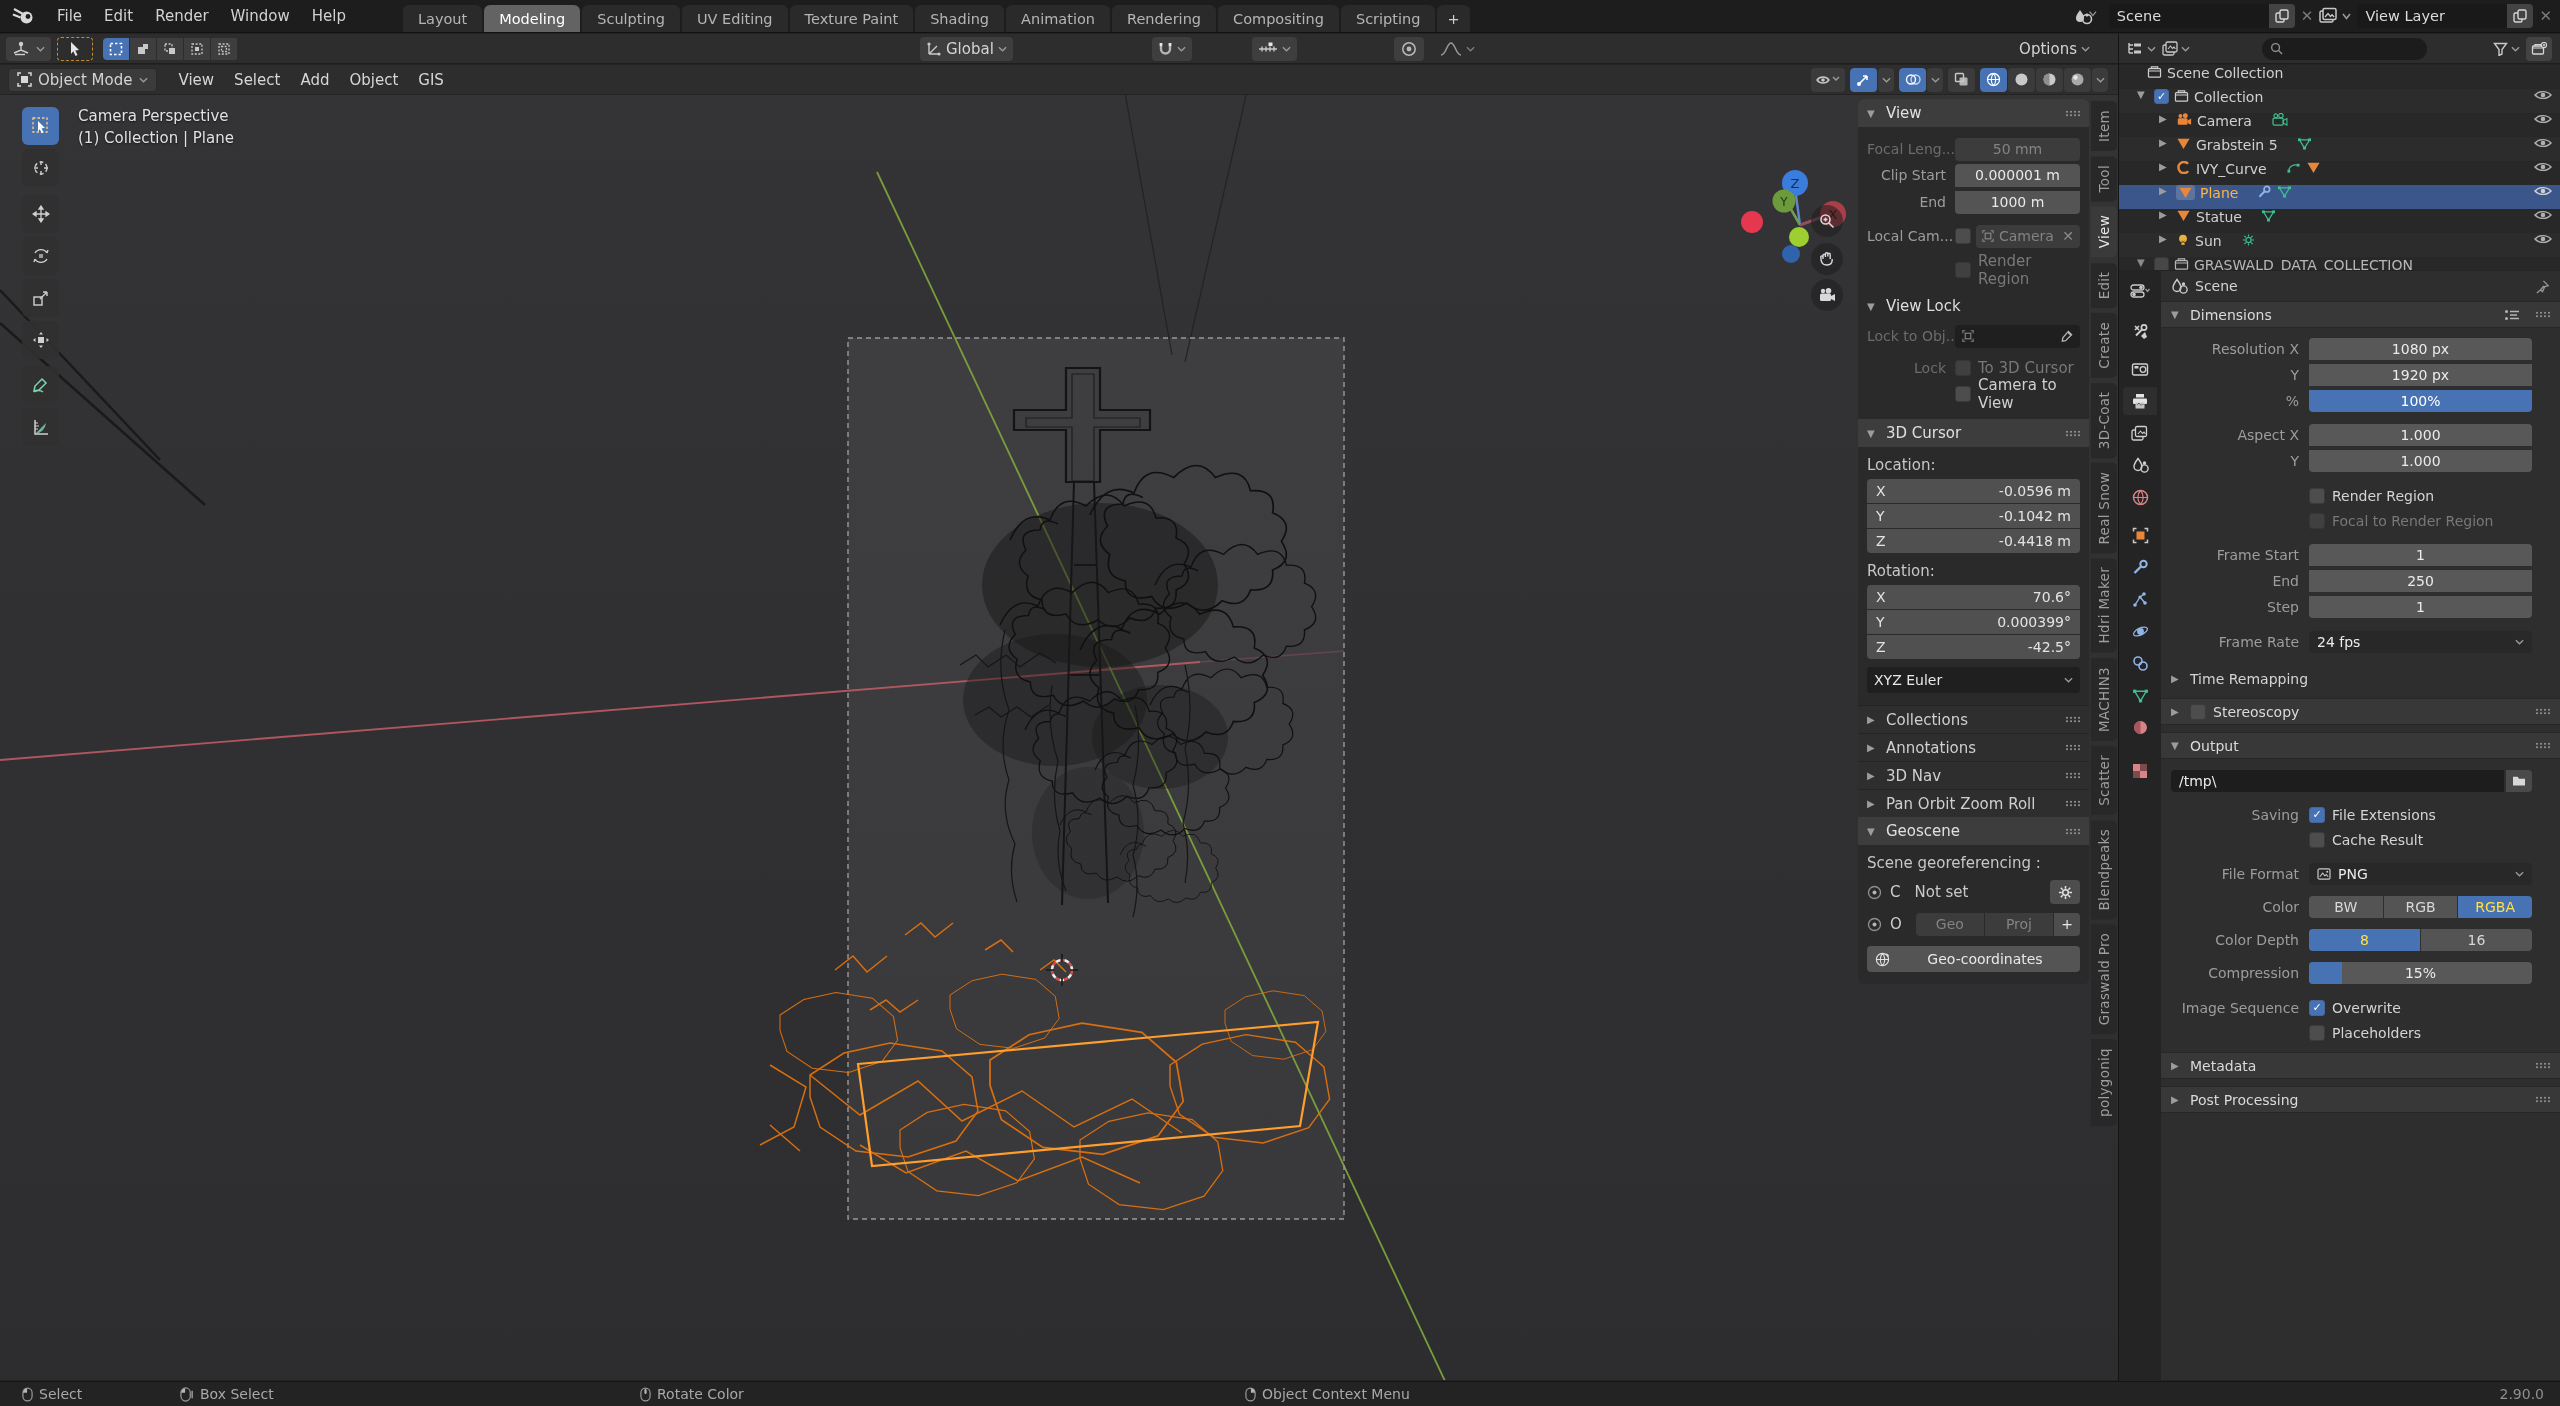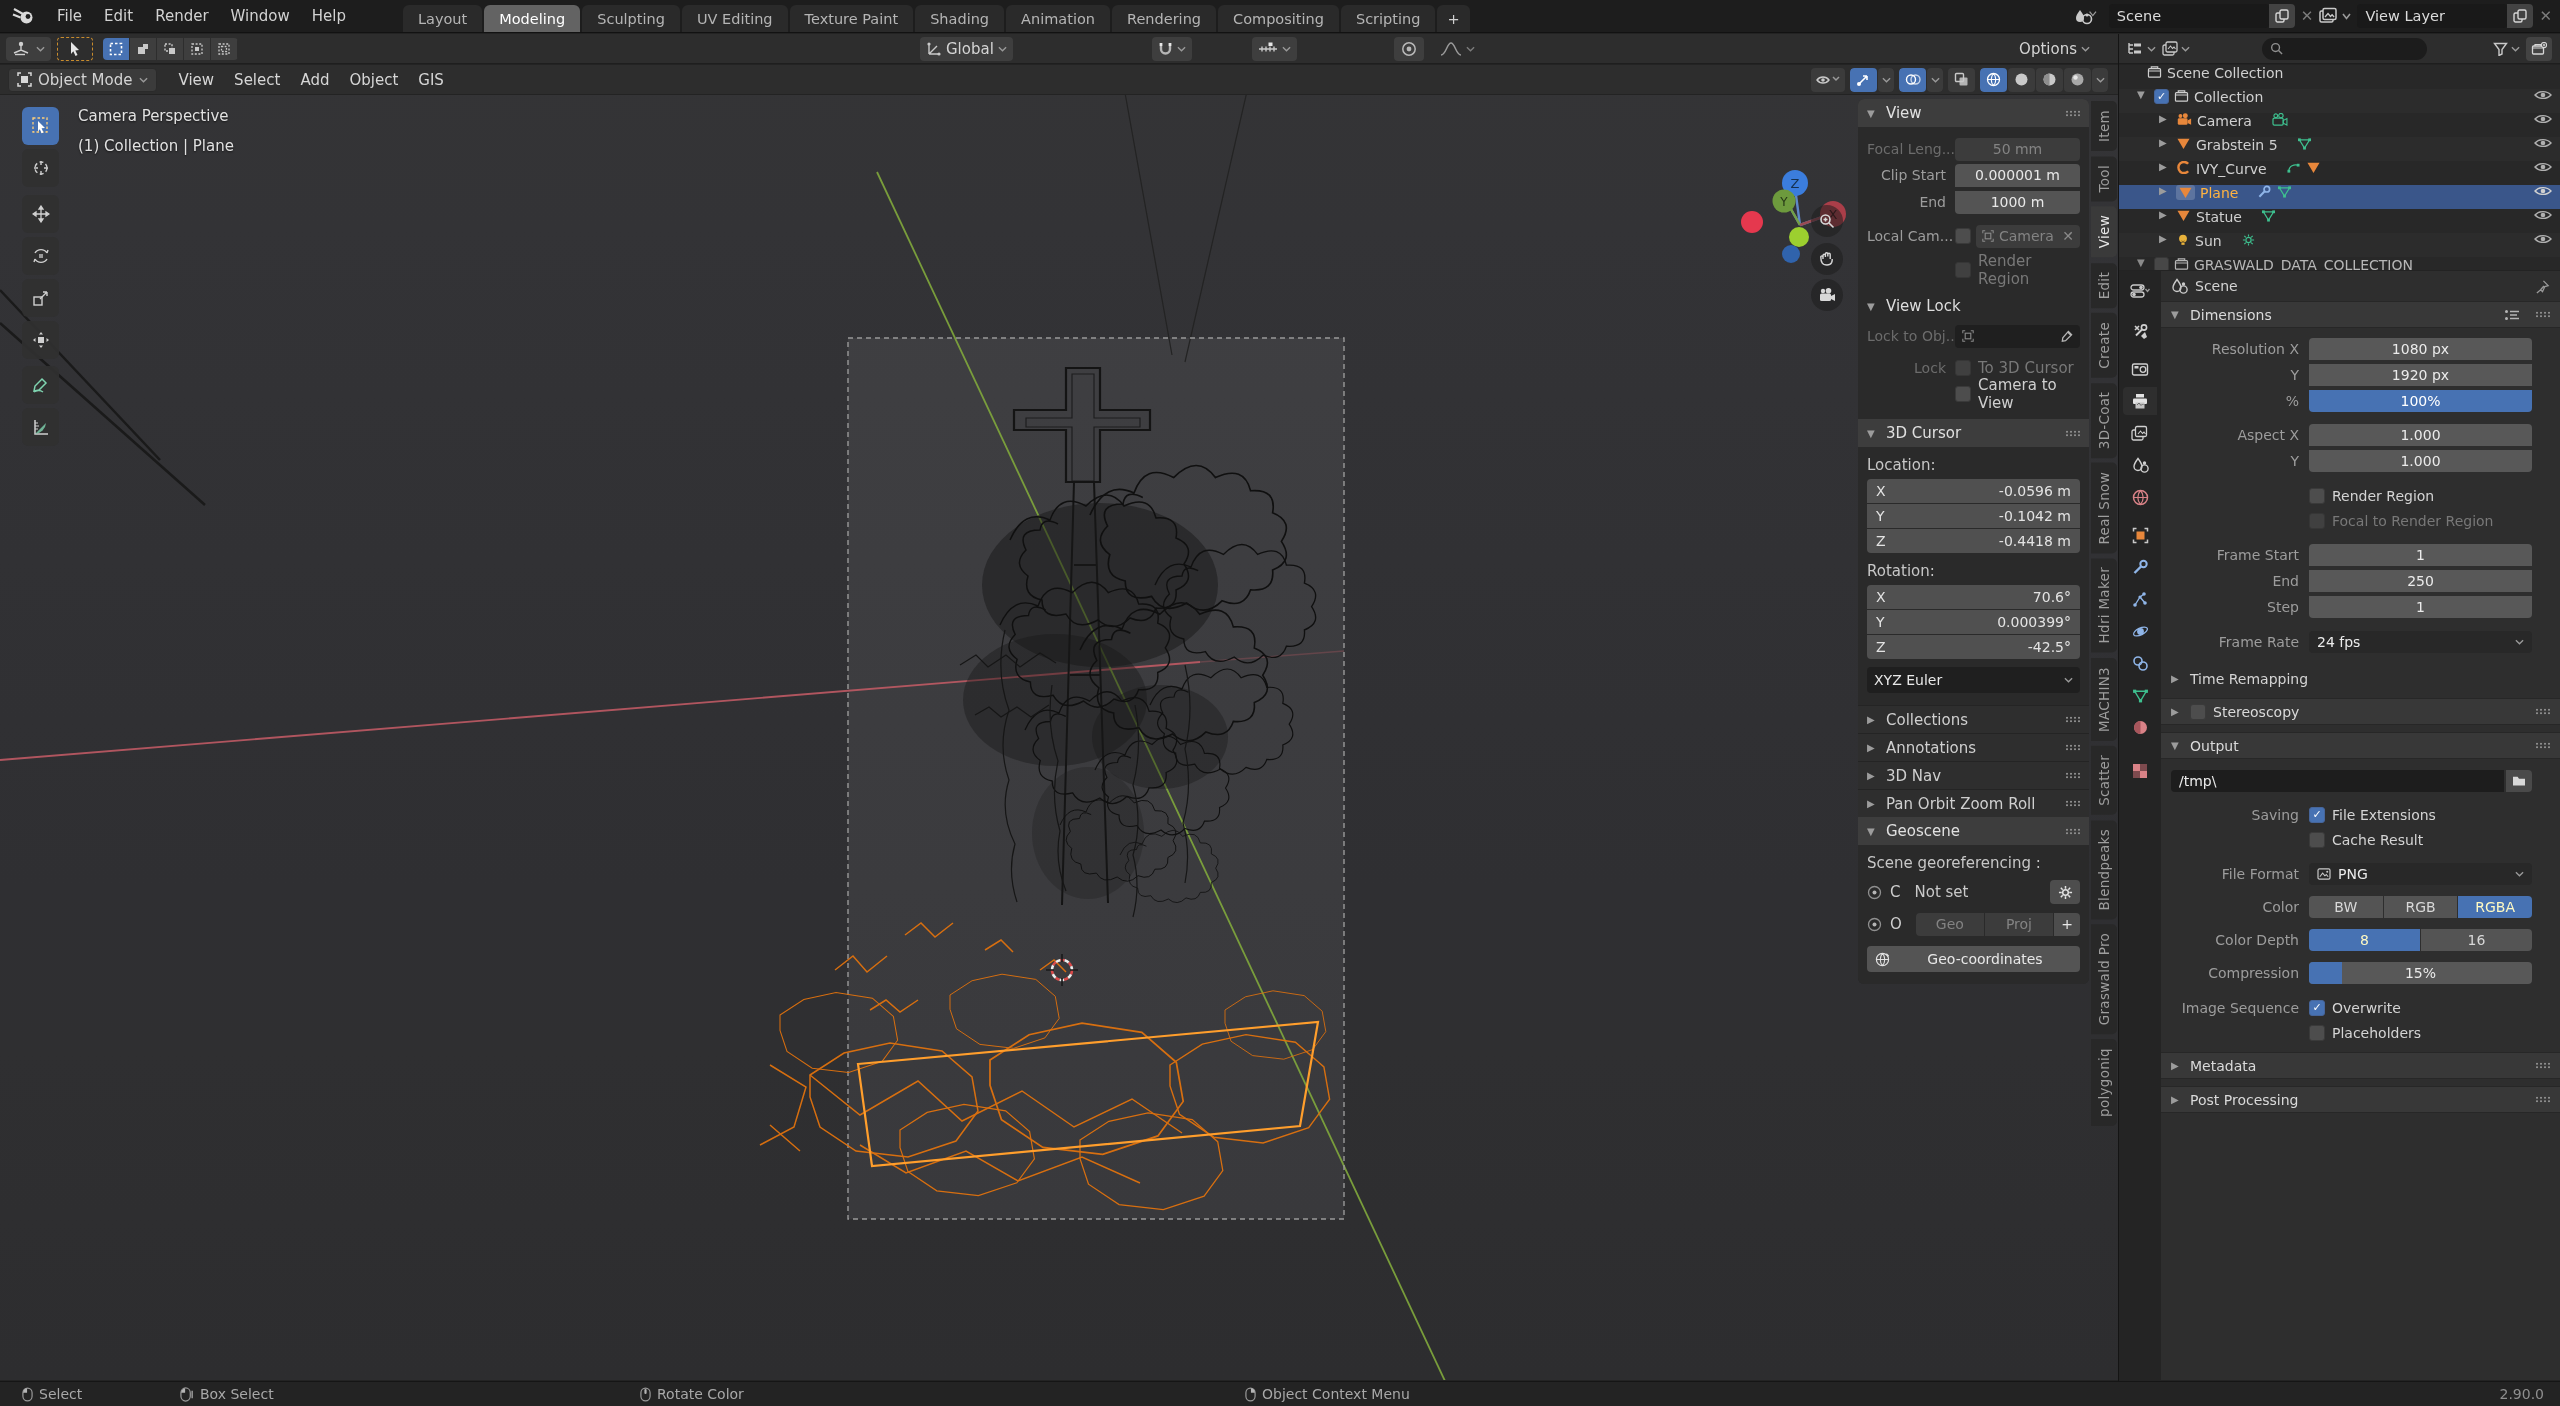--- a/index.html
+++ b/index.html
@@ -68,21 +68,21 @@
 #picol{position:absolute;left:0;top:0;width:42px;height:100%;background:#242424}
 .pic{position:absolute;left:4px;width:34px;height:28px;border-radius:4px 0 0 4px;display:flex;align-items:center;justify-content:center}
 .pic.act{background:#2e2e2e}
 #pcontent{position:absolute;left:42px;top:0;width:399px;height:100%;font-size:14px}
 .prow{display:flex;align-items:center;height:25px;padding-right:28px}
 .plab{width:148px;text-align:right;color:#9d9d9d;padding-right:10px;flex:none;white-space:nowrap}
 .pfld{flex:1;height:22px;line-height:22px;background:#585858;border-radius:4px;text-align:center;color:#ebebeb}
 .pband{height:27px;background:#383838;display:flex;align-items:center;gap:7px;padding:0 10px;border-top:1px solid #272727;border-bottom:1px solid #272727;color:#dadada;margin-top:7px}
 .segp{flex:1;display:flex;height:22px;border-radius:4px;overflow:hidden;gap:1px}
 .segp>div{flex:1;background:#545454;text-align:center;line-height:22px;color:#d8d8d8}
-.segp>div.on{background:#4772b3;color:#fef9c3}
+.segp>div.on{background:#4772b3;color:#fde047}
 
 #status{left:0;top:1381px;width:2560px;height:25px;background:#232323;border-top:1px solid #151515;position:absolute;display:flex;align-items:center;color:#a8a8a8;font-size:14px}
 .sitem{display:flex;align-items:center;gap:6px;position:absolute}
 .chev{width:9px;height:6px;flex:none}
 #vdiv{left:2118px;top:34px;width:1px;height:1347px;background:#141414;position:absolute}
 </style>
 </head>
 <body>
 
 <div id="topbar">
@@ -417,21 +417,21 @@
         <text x="1784" y="141" font-size="12" fill="#263816" text-anchor="middle" font-family="DejaVu Sans">Y</text>
       <circle cx="1833" cy="149" r="13" fill="#aa3e49"></circle>
         <text x="1833" y="154" font-size="13" fill="#3c1216" text-anchor="middle" font-family="DejaVu Sans">X</text>
       <circle cx="1752" cy="157" r="11" fill="#e5384e"></circle>
       <circle cx="1799" cy="172" r="10" fill="#9ccf2f"></circle>
       <circle cx="1791" cy="189" r="9" fill="#3063ac"></circle>
     </g>
   </svg>
 
   <div class="ab vlabel" style="left:78px;top:42px">Camera Perspective</div>
-  <div class="ab vlabel" style="left:78px;top:72px">(1) Collection | Plane</div>
+  <div class="ab vlabel" style="left:78px;top:64px">(1) Collection | Plane</div>
 
   <div class="tool act" style="top:42px">
       <svg width="18" height="18" viewBox="0 0 18 18">
         <rect x="1" y="1" width="14" height="14" fill="none" stroke="#ffcf7a" stroke-width="1.3" stroke-dasharray="2.5 2"></rect>
         <path d="M6,4 L13,11 L9.6,11.3 L11.4,15.4 L9.6,16.2 L7.8,12.2 L6,14.5 Z" fill="#fff"></path>
       </svg>
     </div>
   <div class="tool" style="top:84px">
       <svg width="18" height="18" viewBox="0 0 18 18">
         <circle cx="9" cy="9" r="6" fill="none" stroke="#d0d0d0" stroke-width="1.4" stroke-dasharray="4 2.5"></circle>

